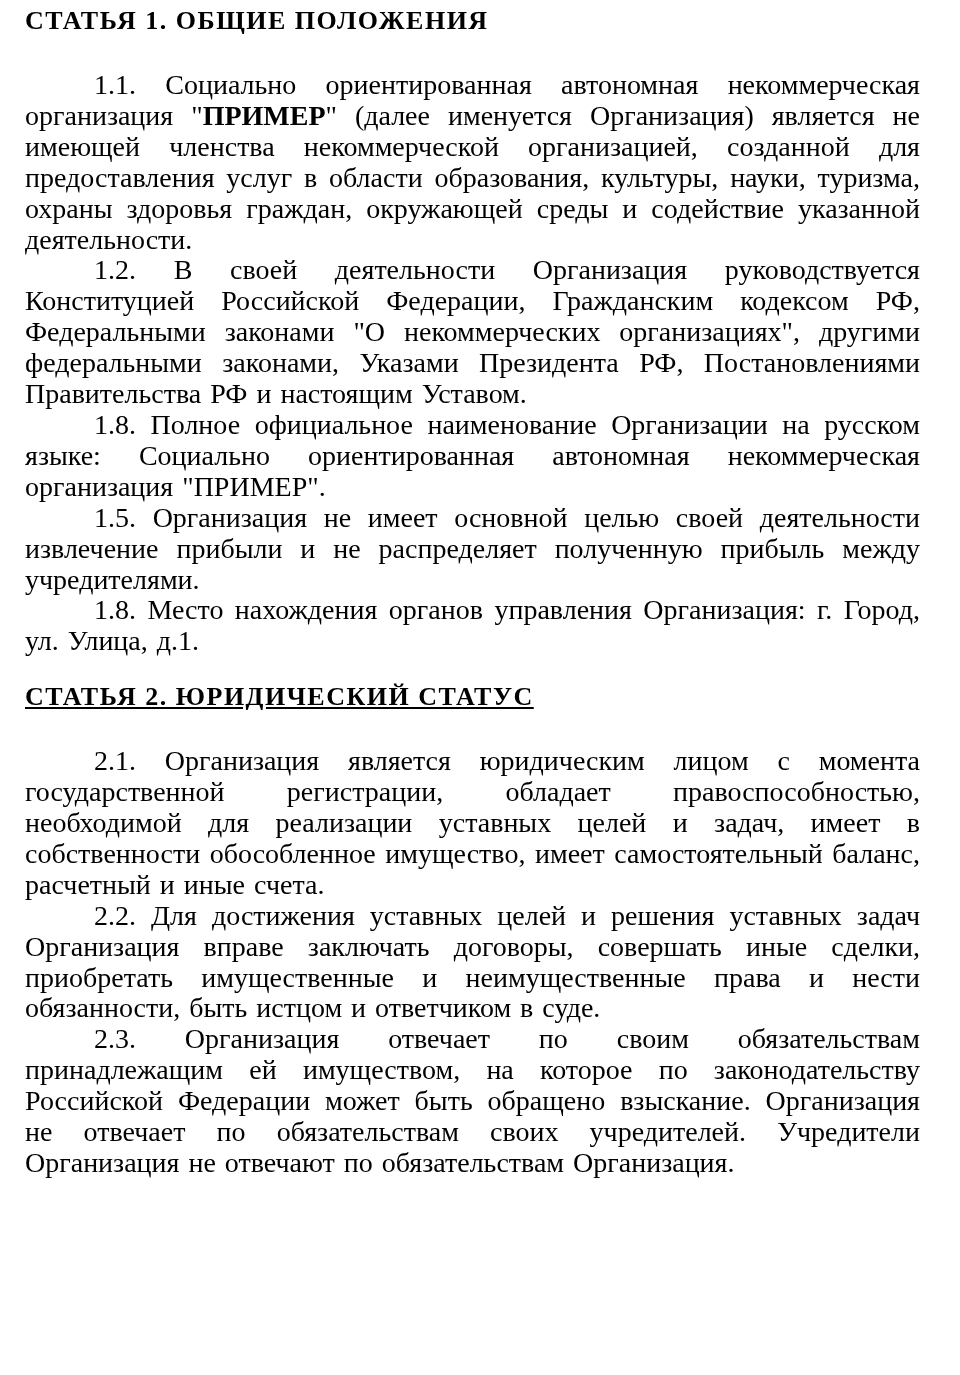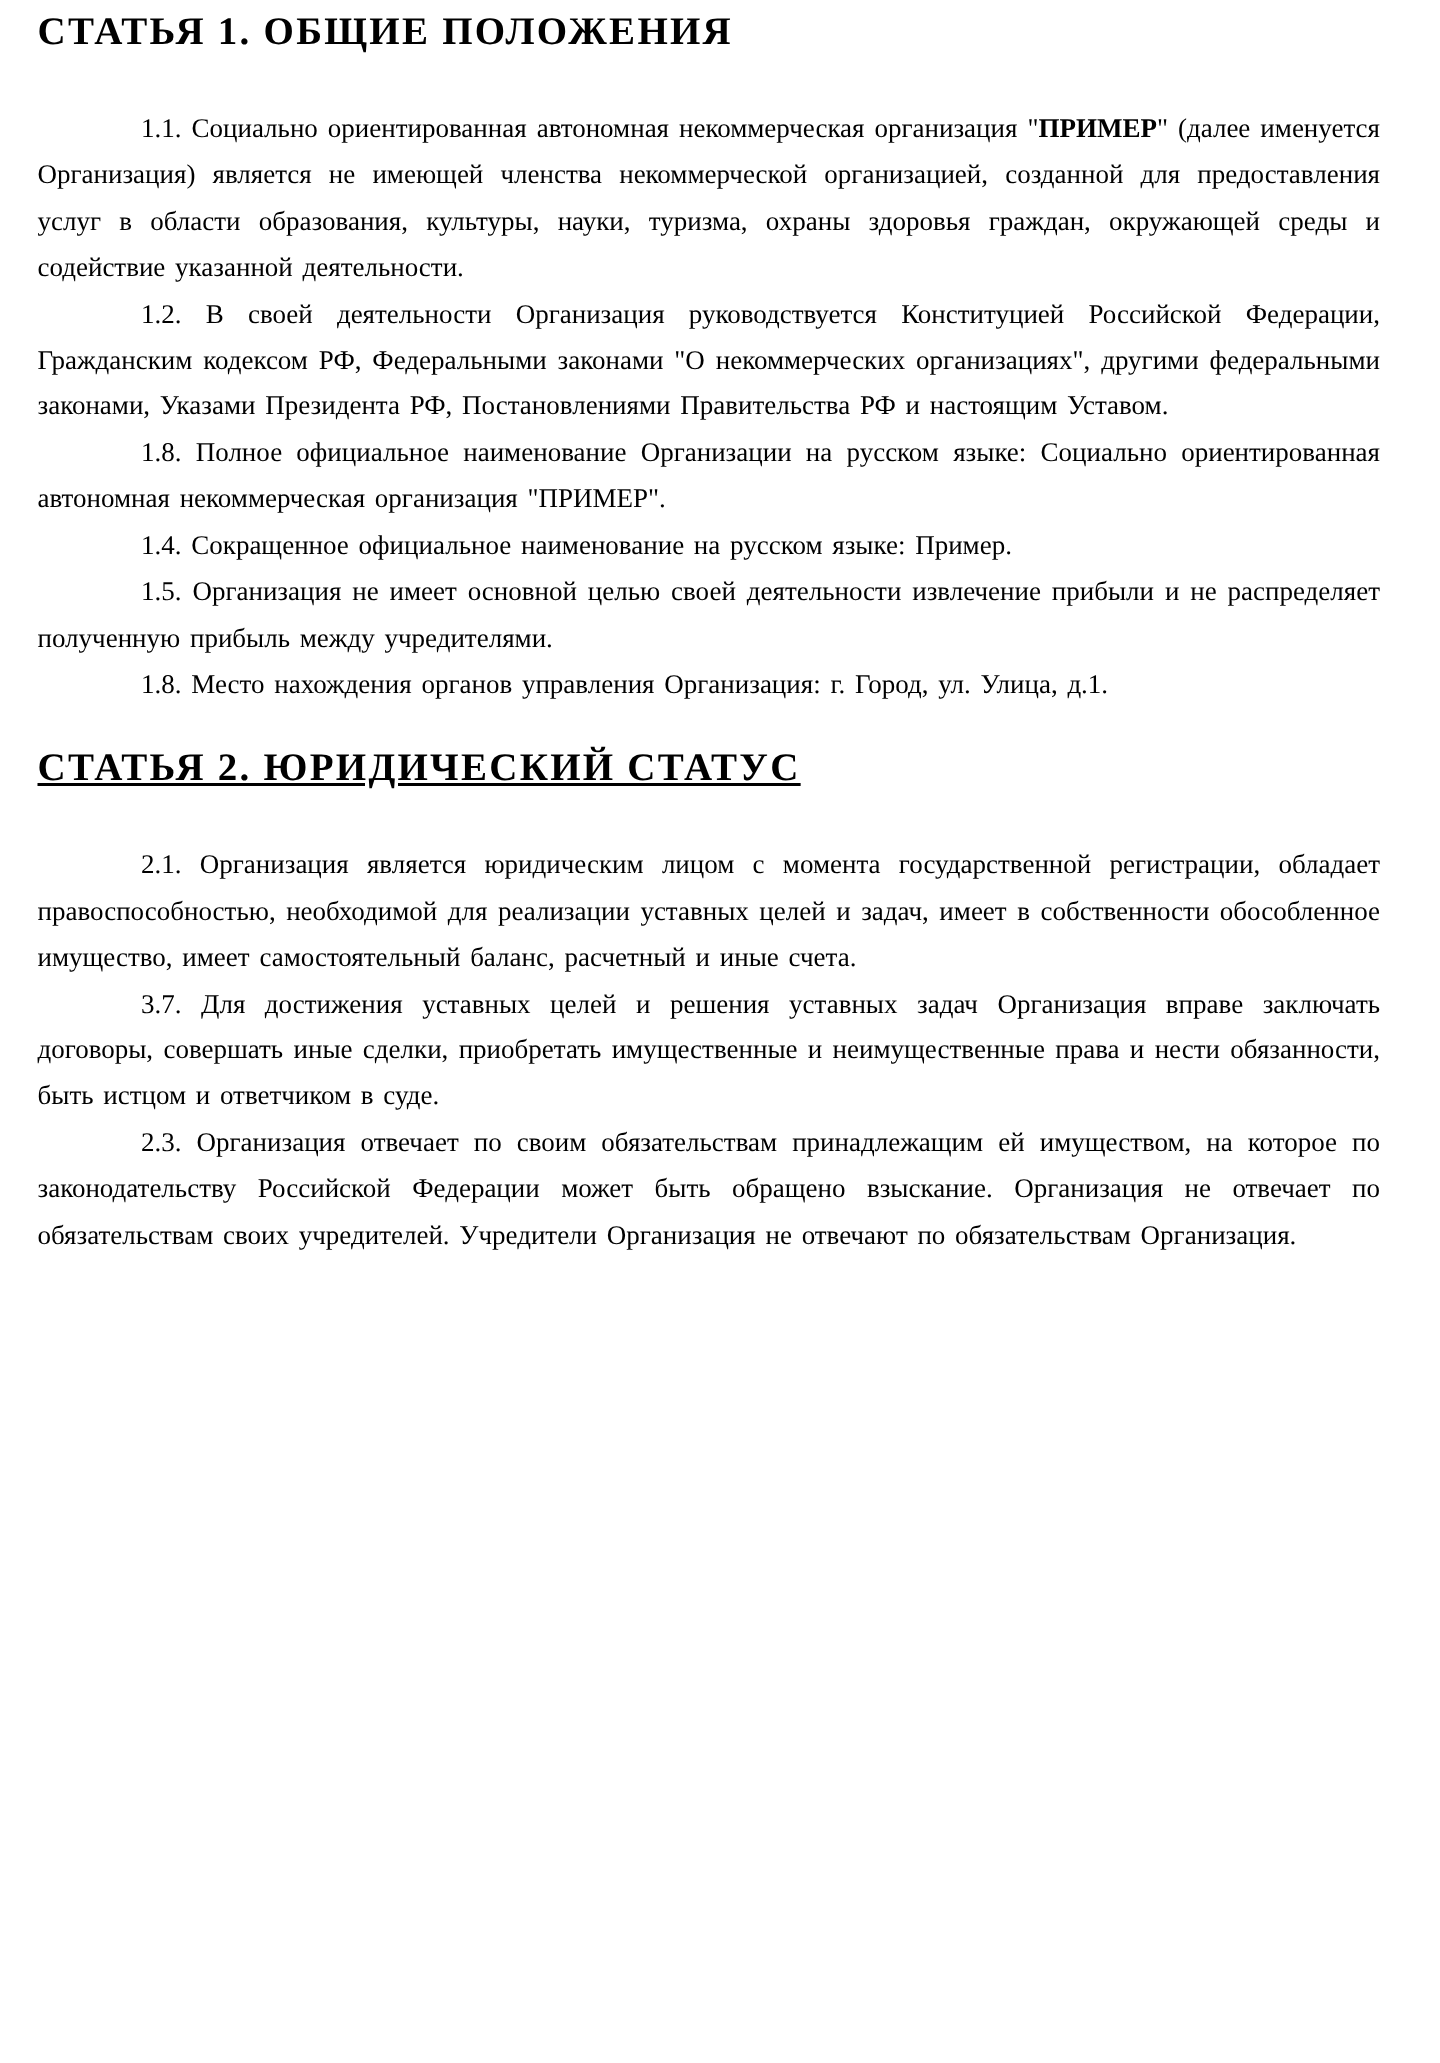--- a/index.html
+++ b/index.html
@@ -28,21 +28,21 @@
     text-align: left;
     letter-spacing: 1.5px;
     white-space: nowrap;
   }
   .section-title.second {
     margin-top: 24px;
     text-decoration: underline;
   }
   .clause {
     margin: 0;
-    font-size: 18px;
+    font-size: 28px;
     line-height: 30.9px;
     text-align: justify;
     text-indent: 69px;
     word-spacing: 2px;
   }
   .clause b {
     font-weight: bold;
   }
 </style>
 </head>
@@ -51,29 +51,28 @@
 <main class="page">
 
   <h1 class="section-title">СТАТЬЯ 1. ОБЩИЕ ПОЛОЖЕНИЯ</h1>
 
   <p class="clause"><span>1.1. Социально ориентированная автономная некоммерческая организация "</span><b>ПРИМЕР</b><span>" (далее именуется Организация) является не имеющей членства некоммерческой организацией, созданной для предоставления услуг в области образования, культуры, науки, туризма, охраны здоровья граждан, окружающей среды и содействие указанной деятельности.</span></p>
 
   <p class="clause">1.2. В своей деятельности Организация руководствуется Конституцией Российской Федерации, Гражданским кодексом РФ, Федеральными законами "О некоммерческих организациях", другими федеральными законами, Указами Президента РФ, Постановлениями Правительства РФ и настоящим Уставом.</p>
 
   <p class="clause">1.8. Полное официальное наименование Организации на русском языке: Социально ориентированная автономная некоммерческая организация "ПРИМЕР".</p>
 
-  <p class="clause">1.4. Сокращенное официальное наименование на русском языке: Пример.</p>
 
   <p class="clause">1.5. Организация не имеет основной целью своей деятельности извлечение прибыли и не распределяет полученную прибыль между учредителями.</p>
 
 
 
   <p class="clause">1.8. Место нахождения органов управления Организация: г. Город, ул. Улица, д.1.</p>
 
   <h1 class="section-title second">СТАТЬЯ 2. ЮРИДИЧЕСКИЙ СТАТУС</h1>
 
   <p class="clause">2.1. Организация является юридическим лицом с момента государственной регистрации, обладает правоспособностью, необходимой для реализации уставных целей и задач, имеет в собственности обособленное имущество, имеет самостоятельный баланс, расчетный и иные счета.</p>
 
-  <p class="clause">3.7. Для достижения уставных целей и решения уставных задач Организация вправе заключать договоры, совершать иные сделки, приобретать имущественные и неимущественные права и нести обязанности, быть истцом и ответчиком в суде.</p>
+  <p class="clause">2.2. Для достижения уставных целей и решения уставных задач Организация вправе заключать договоры, совершать иные сделки, приобретать имущественные и неимущественные права и нести обязанности, быть истцом и ответчиком в суде.</p>
 
   <p class="clause">2.3. Организация отвечает по своим обязательствам принадлежащим ей имуществом, на которое по законодательству Российской Федерации может быть обращено взыскание. Организация не отвечает по обязательствам своих учредителей. Учредители Организация не отвечают по обязательствам Организация.</p>
 
 </main>
 
 </body></html>

